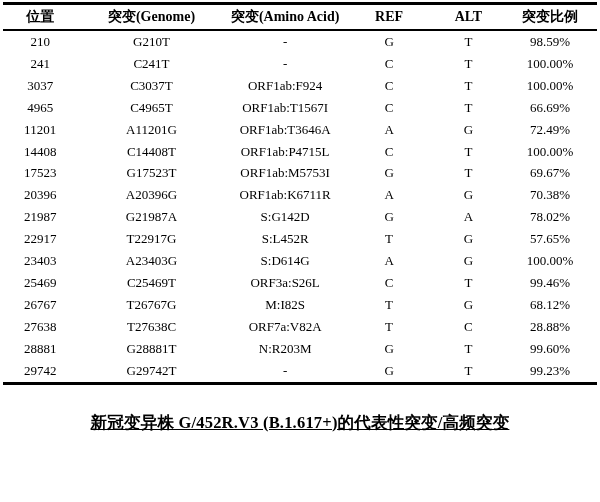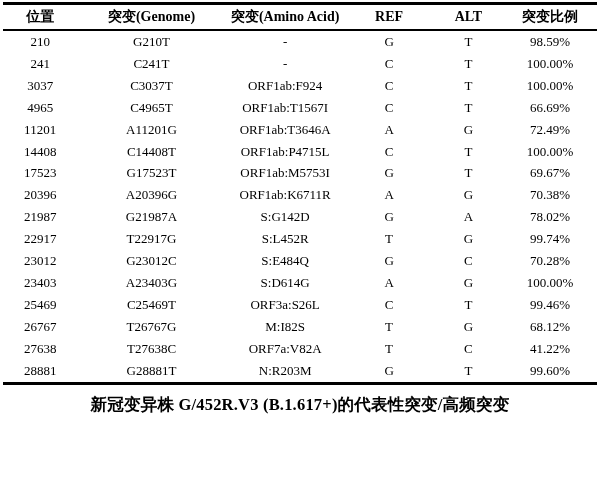--- a/index.html
+++ b/index.html
@@ -47,26 +47,27 @@
     white-space: nowrap;
     overflow: hidden;
   }
   col.c1 { width: 12.5%; }
   col.c2 { width: 25%;   }
   col.c3 { width: 20%;   }
   col.c4 { width: 15%;   }
   col.c5 { width: 11.7%; }
   col.c6 { width: 15.8%; }
   .caption {
-    margin-top: 9px;
+    margin-top: 27px;
     text-align: center;
     font-weight: bold;
     font-size: 16.5px;
     letter-spacing: 0.2px;
     white-space: nowrap;
+    text-decoration: underline;
   }
 </style>
 </head>
 <body>
 
 <div class="page">
   <table class="mut-table">
     <colgroup>
       <col class="c1">
         <col class="c2">
@@ -157,29 +158,21 @@
           <td>G</td>
           <td>A</td>
           <td>78.02%</td>
         </tr>
         <tr>
           <td>22917</td>
           <td>T22917G</td>
           <td>S:L452R</td>
           <td>T</td>
           <td>G</td>
-          <td>99.74%</td>
-        </tr>
-        <tr>
-          <td>23012</td>
-          <td>G23012C</td>
-          <td>S:E484Q</td>
-          <td>G</td>
-          <td>C</td>
-          <td>70.28%</td>
+          <td>57.65%</td>
         </tr>
         <tr>
           <td>23403</td>
           <td>A23403G</td>
           <td>S:D614G</td>
           <td>A</td>
           <td>G</td>
           <td>100.00%</td>
         </tr>
         <tr>
@@ -197,26 +190,34 @@
           <td>T</td>
           <td>G</td>
           <td>68.12%</td>
         </tr>
         <tr>
           <td>27638</td>
           <td>T27638C</td>
           <td>ORF7a:V82A</td>
           <td>T</td>
           <td>C</td>
-          <td>41.22%</td>
+          <td>28.88%</td>
         </tr>
         <tr>
           <td>28881</td>
           <td>G28881T</td>
           <td>N:R203M</td>
           <td>G</td>
           <td>T</td>
           <td>99.60%</td>
+        </tr>
+        <tr>
+          <td>29742</td>
+          <td>G29742T</td>
+          <td>-</td>
+          <td>G</td>
+          <td>T</td>
+          <td>99.23%</td>
         </tr>
       </tbody>
   </table>
   <div class="caption">新冠变异株 G/452R.V3 (B.1.617+)的代表性突变/高频突变</div>
 </div>
 
 </body></html>

